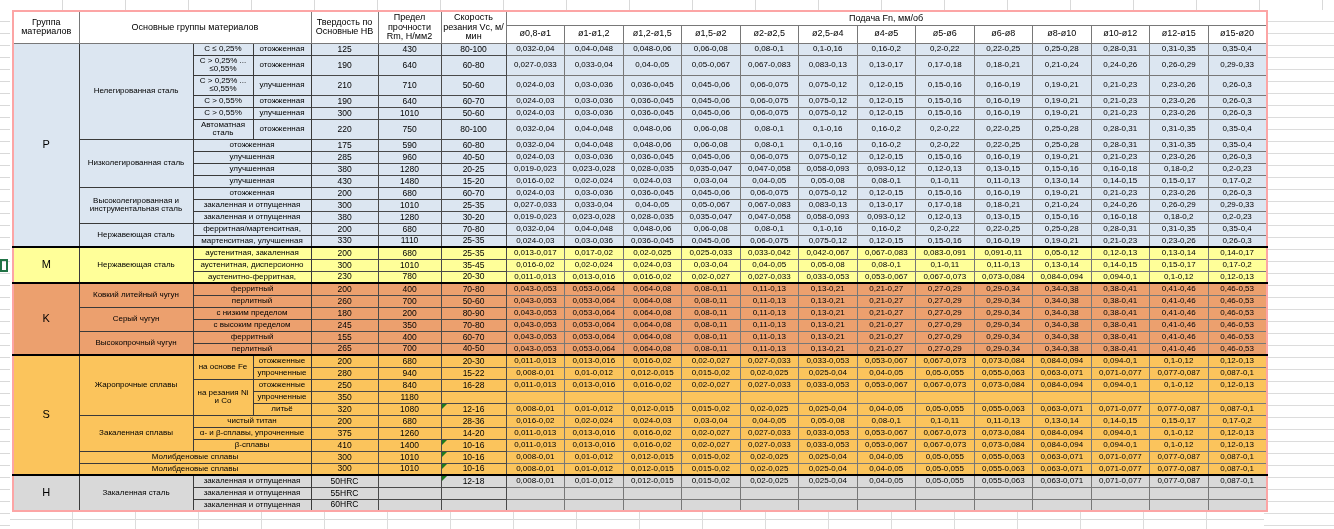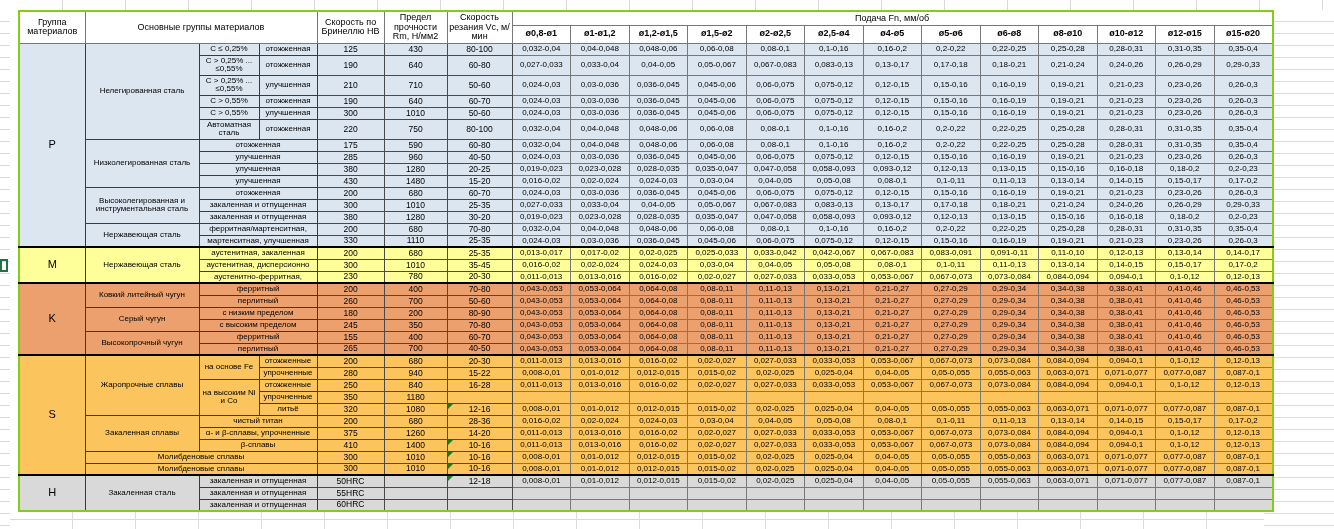--- a/index.html
+++ b/index.html
@@ -12,27 +12,27 @@
     background:repeating-linear-gradient(180deg,transparent 0 11px,#d9d9d9 11px 12px);}
   .gutter-right{position:absolute;left:1264px;top:10px;width:70px;height:519px;
     background:repeating-linear-gradient(180deg,transparent 0 11px,#dcdcdc 11px 12px);}
   .gutter-bottom{position:absolute;left:10px;top:506px;width:1254px;height:23px;
     background:
       repeating-linear-gradient(90deg,transparent 0 62px,#dcdcdc 62px 63px),
       repeating-linear-gradient(180deg,transparent 0 13px,#d9d9d9 13px 14px);}
   .sel-mark{position:absolute;left:0;top:259px;width:8px;height:13px;
     border:2px solid var(--sel,#217346);box-sizing:border-box;}
 
-  table{position:absolute;left:18px;top:10px;width:1253px;
-        border-collapse:collapse;table-layout:fixed;border:2px solid #84cc16;}
+  table{position:absolute;left:12px;top:10px;width:1253px;
+        border-collapse:collapse;table-layout:fixed;border:2px solid #fca5a5;}
   td,th{border:1px solid #787878;padding:0 1px;text-align:center;vertical-align:middle;
         overflow:hidden;color:#000;line-height:1.05;height:12px;box-sizing:border-box;}
   th{background:#fff;font-weight:normal;font-size:9px;}
   th.feed-h{height:14px;}
-  tr.dia th{font-weight:bold;font-size:9px;height:18px;}
+  tr.dia th{font-weight:normal;font-size:9px;height:18px;}
   td.lft{font-size:8px;border-color:#3a3a3a;}
   td.num{font-size:8.5px;white-space:nowrap;border-color:#4a4a4a;}
   td.feed{font-size:8px;white-space:nowrap;}
   td.letter{font-size:11px;}
   tr.tall{height:20px;margin-top:44px;}
   tr.sec td{border-top:2.5px solid #000;}
   tr.mg td{border-top:1.5px solid #000;}
   tr.g-p td{background:var(--g-p,#dce6f1);}
   tr.g-m td{background:var(--g-m,#ffff99);}
   tr.g-k td{background:var(--g-k,#eca06e);}
@@ -71,21 +71,21 @@
         <col style="width: 58.5px;">
         <col style="width: 58.5px;">
         <col style="width: 58.5px;">
         <col style="width: 58.5px;">
         <col style="width: 58.5px;">
       </colgroup>
       <thead>
         <tr>
           <th rowspan="2">Группа материалов</th>
           <th rowspan="2" colspan="3">Основные группы материалов</th>
-          <th rowspan="2">Скорость по Бринеллю HB</th>
+          <th rowspan="2">Твердость по Основные HB</th>
           <th rowspan="2">Предел прочности Rm, Н/мм2</th>
           <th rowspan="2">Скорость резания Vc, м/мин</th>
           <th colspan="13" class="feed-h">Подача Fn, мм/об</th>
         </tr>
         <tr class="dia">
           <th class="dia-h">ø0,8-ø1</th>
           <th class="dia-h">ø1-ø1,2</th>
           <th class="dia-h">ø1,2-ø1,5</th>
           <th class="dia-h">ø1,5-ø2</th>
           <th class="dia-h">ø2-ø2,5</th>
@@ -405,21 +405,21 @@
           <td class="num">25-35</td>
           <td class="feed">0,013-0,017</td>
           <td class="feed">0,017-0,02</td>
           <td class="feed">0,02-0,025</td>
           <td class="feed">0,025-0,033</td>
           <td class="feed">0,033-0,042</td>
           <td class="feed">0,042-0,067</td>
           <td class="feed">0,067-0,083</td>
           <td class="feed">0,083-0,091</td>
           <td class="feed">0,091-0,11</td>
-          <td class="feed">0,11-0,10</td>
+          <td class="feed">0,05-0,12</td>
           <td class="feed">0,12-0,13</td>
           <td class="feed">0,13-0,14</td>
           <td class="feed">0,14-0,17</td>
         </tr>
         <tr class="g-m">
           <td colspan="2" class="lft">аустенитная, дисперсионно</td>
           <td class="num">300</td>
           <td class="num">1010</td>
           <td class="num">35-45</td>
           <td class="feed">0,016-0,02</td>
@@ -608,21 +608,21 @@
           <td class="feed">0,025-0,04</td>
           <td class="feed">0,04-0,05</td>
           <td class="feed">0,05-0,055</td>
           <td class="feed">0,055-0,063</td>
           <td class="feed">0,063-0,071</td>
           <td class="feed">0,071-0,077</td>
           <td class="feed">0,077-0,087</td>
           <td class="feed">0,087-0,1</td>
         </tr>
         <tr class="g-s">
-          <td rowspan="3" class="lft">на высоким Ni и Co</td>
+          <td rowspan="3" class="lft">на резания Ni и Co</td>
           <td class="lft">отожженные</td>
           <td class="num">250</td>
           <td class="num">840</td>
           <td class="num">16-28</td>
           <td class="feed">0,011-0,013</td>
           <td class="feed">0,013-0,016</td>
           <td class="feed">0,016-0,02</td>
           <td class="feed">0,02-0,027</td>
           <td class="feed">0,027-0,033</td>
           <td class="feed">0,033-0,053</td>

